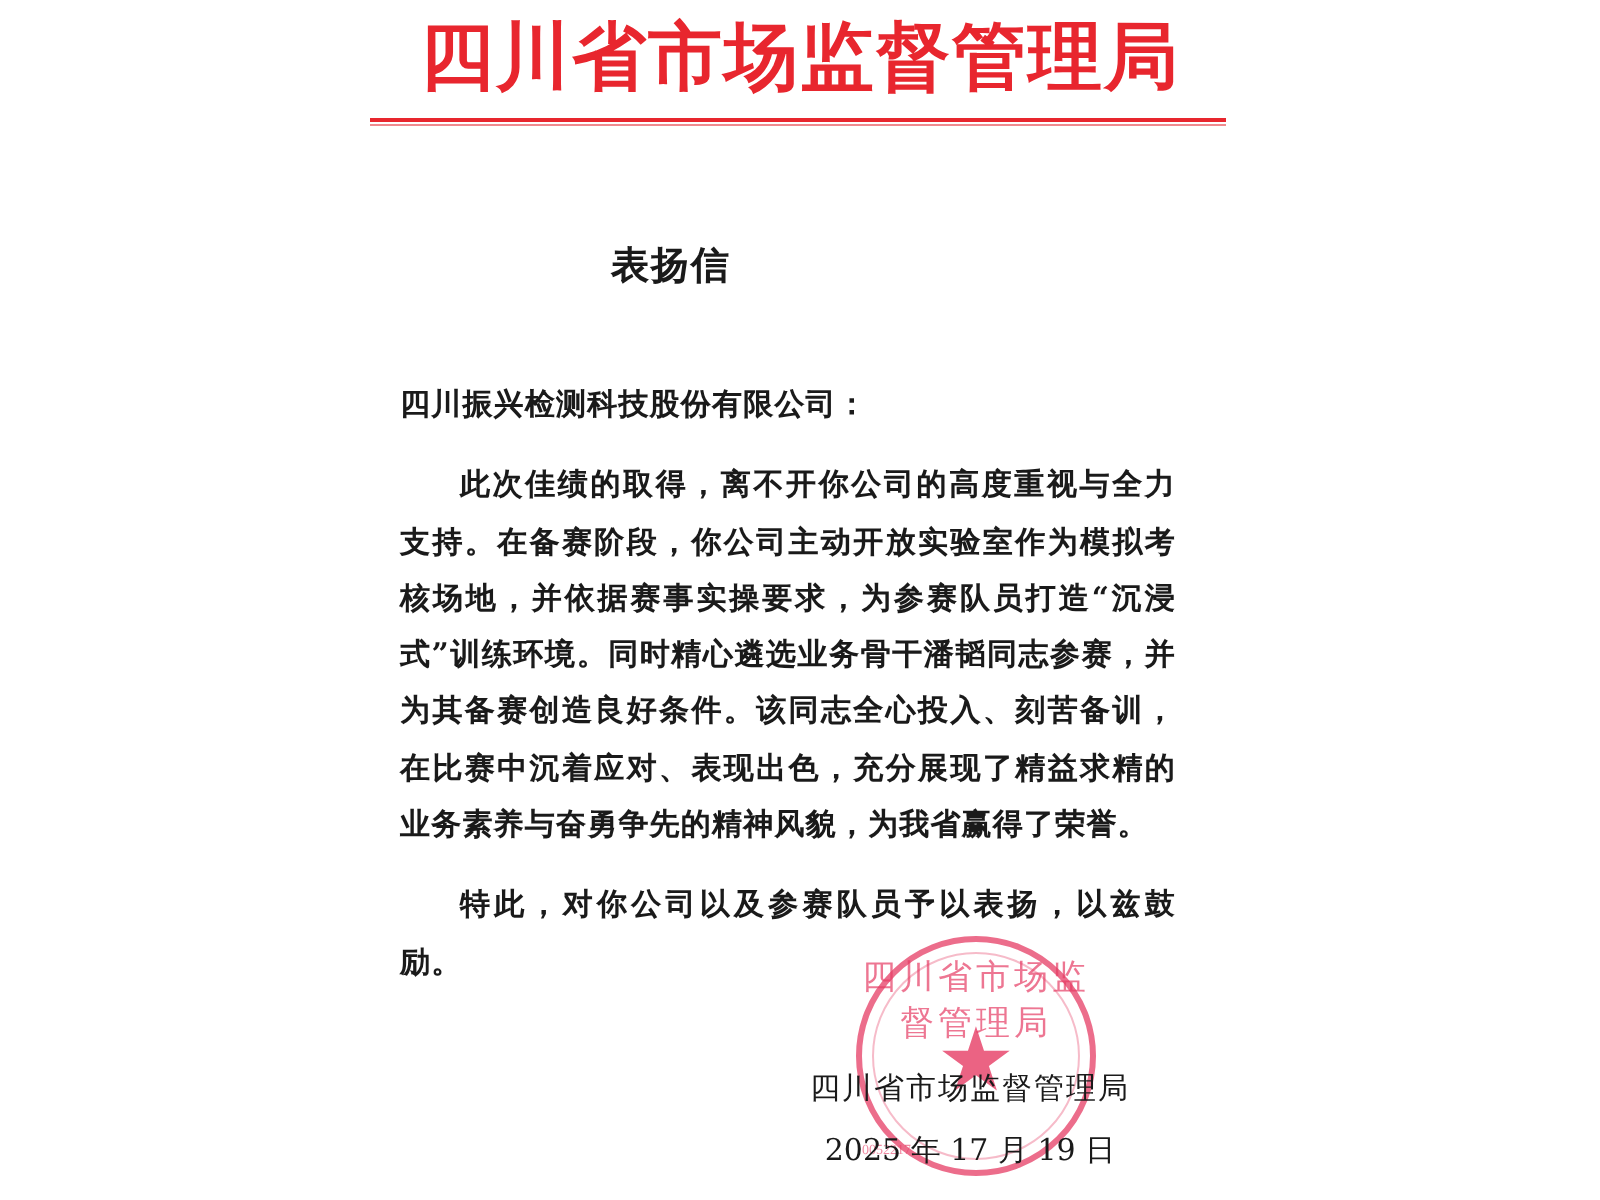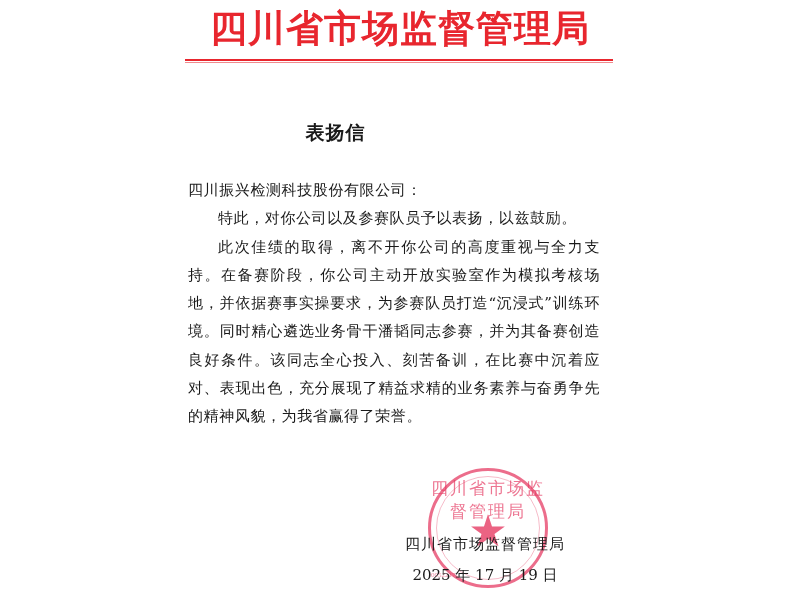--- a/index.html
+++ b/index.html
@@ -6,21 +6,21 @@
   body { width:800px; height:600px; position:relative; overflow:hidden;
          font-family:"DejaVu Serif","Liberation Serif",serif; color:#1a1a1a; }
   .header-title { position:absolute; left:0; width:800px; top:6px; text-align:center;
          font-family:"DejaVu Sans","Liberation Sans",sans-serif; font-weight:bold;
          font-size:37px; letter-spacing:1px; color:#e8262e; line-height:46px; }
   .header-rule { position:absolute; left:185px; width:428px; top:59px; height:2px; background:#e8262e; }
   .header-rule2 { position:absolute; left:185px; width:428px; top:62px; height:1px; background:#f08a8e; }
   .doc-title { position:absolute; left:0; width:671px; top:120px; text-align:center;
          font-size:19px; font-weight:bold; letter-spacing:1px; }
   .body { position:absolute; left:188px; width:412px; top:176px; font-size:15px; line-height:28.3px; }
-  .body p { margin:0; text-align:justify; text-align-last:left; letter-spacing:0.6px; }
+  .body p { margin:12px; text-align:justify; text-align-last:left; letter-spacing:0.6px;font-weight:bold; }
   .indent { text-indent:30px; }
   .salutation { margin:0; }
   .sig { position:absolute; left:390px; width:190px; text-align:center; font-size:15px; }
   .sig-org { top:535px; letter-spacing:1px; }
   .sig-date { top:566px; }
   .seal { position:absolute; left:428px; top:468px; width:120px; height:120px; border-radius:50%;
           border:3px solid rgba(230,60,100,0.75); box-sizing:border-box; }
   .seal-inner { position:absolute; left:5px; top:5px; right:5px; bottom:5px; border-radius:50%;
           border:1px solid rgba(230,60,100,0.35); }
   .seal-star { position:absolute; left:0; width:100%; top:34px; text-align:center; font-size:44px;
@@ -36,22 +36,22 @@
 <div>
   <div class="header-title">四川省市场监督管理局</div>
   <div class="header-rule"></div>
   <div class="header-rule2"></div>
 </div>
 
 <div class="doc-title">表扬信</div>
 
 <div class="body">
   <p class="salutation">四川振兴检测科技股份有限公司：</p>
+  <p class="indent">此次佳绩的取得，离不开你公司的高度重视与全力支持。在备赛阶段，你公司主动开放实验室作为模拟考核场地，并依据赛事实操要求，为参赛队员打造“沉浸式”训练环境。同时精心遴选业务骨干潘韬同志参赛，并为其备赛创造良好条件。该同志全心投入、刻苦备训，在比赛中沉着应对、表现出色，充分展现了精益求精的业务素养与奋勇争先的精神风貌，为我省赢得了荣誉。</p>
   <p class="indent">特此，对你公司以及参赛队员予以表扬，以兹鼓励。</p>
-  <p class="indent">此次佳绩的取得，离不开你公司的高度重视与全力支持。在备赛阶段，你公司主动开放实验室作为模拟考核场地，并依据赛事实操要求，为参赛队员打造“沉浸式”训练环境。同时精心遴选业务骨干潘韬同志参赛，并为其备赛创造良好条件。该同志全心投入、刻苦备训，在比赛中沉着应对、表现出色，充分展现了精益求精的业务素养与奋勇争先的精神风貌，为我省赢得了荣誉。</p>
 </div>
 
 <div class="seal">
   <div class="seal-inner"></div>
   <div class="seal-text">四川省市场监督管理局</div>
   <div class="seal-star">★</div>
   <div class="seal-code">0052217</div>
 </div>
 
 <div class="sig sig-org">四川省市场监督管理局</div>

